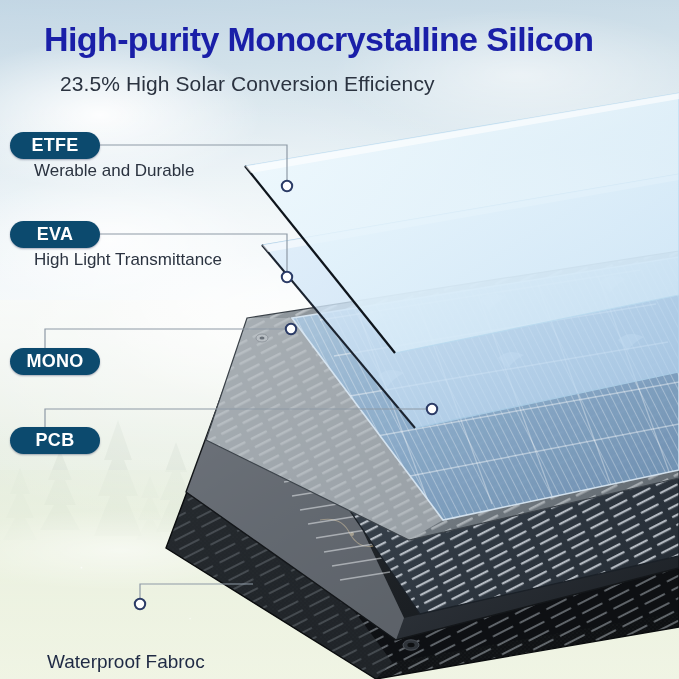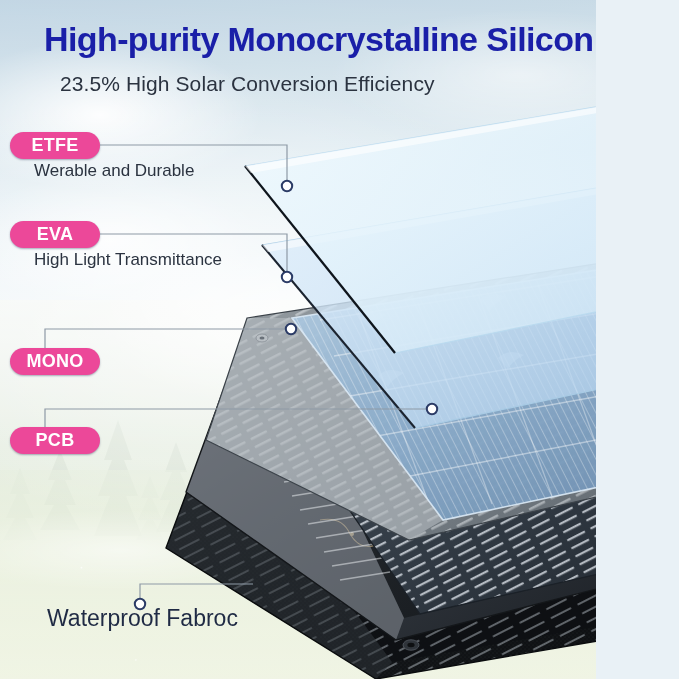--- a/index.html
+++ b/index.html
@@ -2,21 +2,21 @@
 <html><head>
 <meta charset="utf-8">
 <style>
   * { margin:0; padding:0; box-sizing:border-box; }
   html,body { width:679px; height:679px; overflow:hidden; }
   body {
     font-family:"Liberation Sans", sans-serif;
     position:relative;
     background:#e9f1f6;
   }
-  #stage { position:absolute; inset:0; width:596px; height:679px; overflow:hidden; }
+  #stage { position:absolute; inset:0; width:679px; height:679px; overflow:hidden; }
 
   
   .bg-sky{
     position:absolute; left:0; top:0; width:679px; height:330px;
     background:linear-gradient(175deg,#a9c5d9 0%,#b6cfde 22%,#c9dde7 48%,#dceaf0 72%,#eaf3f5 100%);
   }
   .bg-ground{
     position:absolute; left:0; top:300px; width:679px; height:379px;
     background:linear-gradient(180deg,#e7eee9 0%,#dde7dc 16%,#d2e0cb 38%,#d8e4c9 62%,#e2ead1 84%,#e8eed8 100%);
   }
@@ -77,30 +77,30 @@
   }
 
   
   .stack{ position:absolute; left:0; top:0; width:679px; height:679px; }
 
   
   .callout{ position:absolute; }
   .pill{
     display:inline-flex; align-items:center; justify-content:center;
     height:27px; min-width:90px; padding:0 16px;
-    border-radius:14px; background:#ec4899;
+    border-radius:14px; background:#0c4a6e;
     color:#ffffff; font-size:18px; font-weight:700; letter-spacing:.3px;
     box-shadow:0 1px 2px rgba(20,25,70,.35);
   }
   .desc{
     margin-top:2px; font-size:17px; color:#2b3340; font-weight:400;
     white-space:nowrap; letter-spacing:0;margin-left:24px;
   }
   .bottom-note{
-    position:absolute; font-size:23px; color:#1f2a44; font-weight:400; white-space:nowrap;
+    position:absolute; font-size:19px; color:#1f2a44; font-weight:400; white-space:nowrap;margin-top:46px;
   }
   svg.leaders{ position:absolute; left:0; top:0; width:679px; height:679px; pointer-events:none; }
 </style>
 </head>
 <body>
 
 <div id="stage">
 
   <div class="bg-sky"></div>
   <div class="bg-ground"></div>

